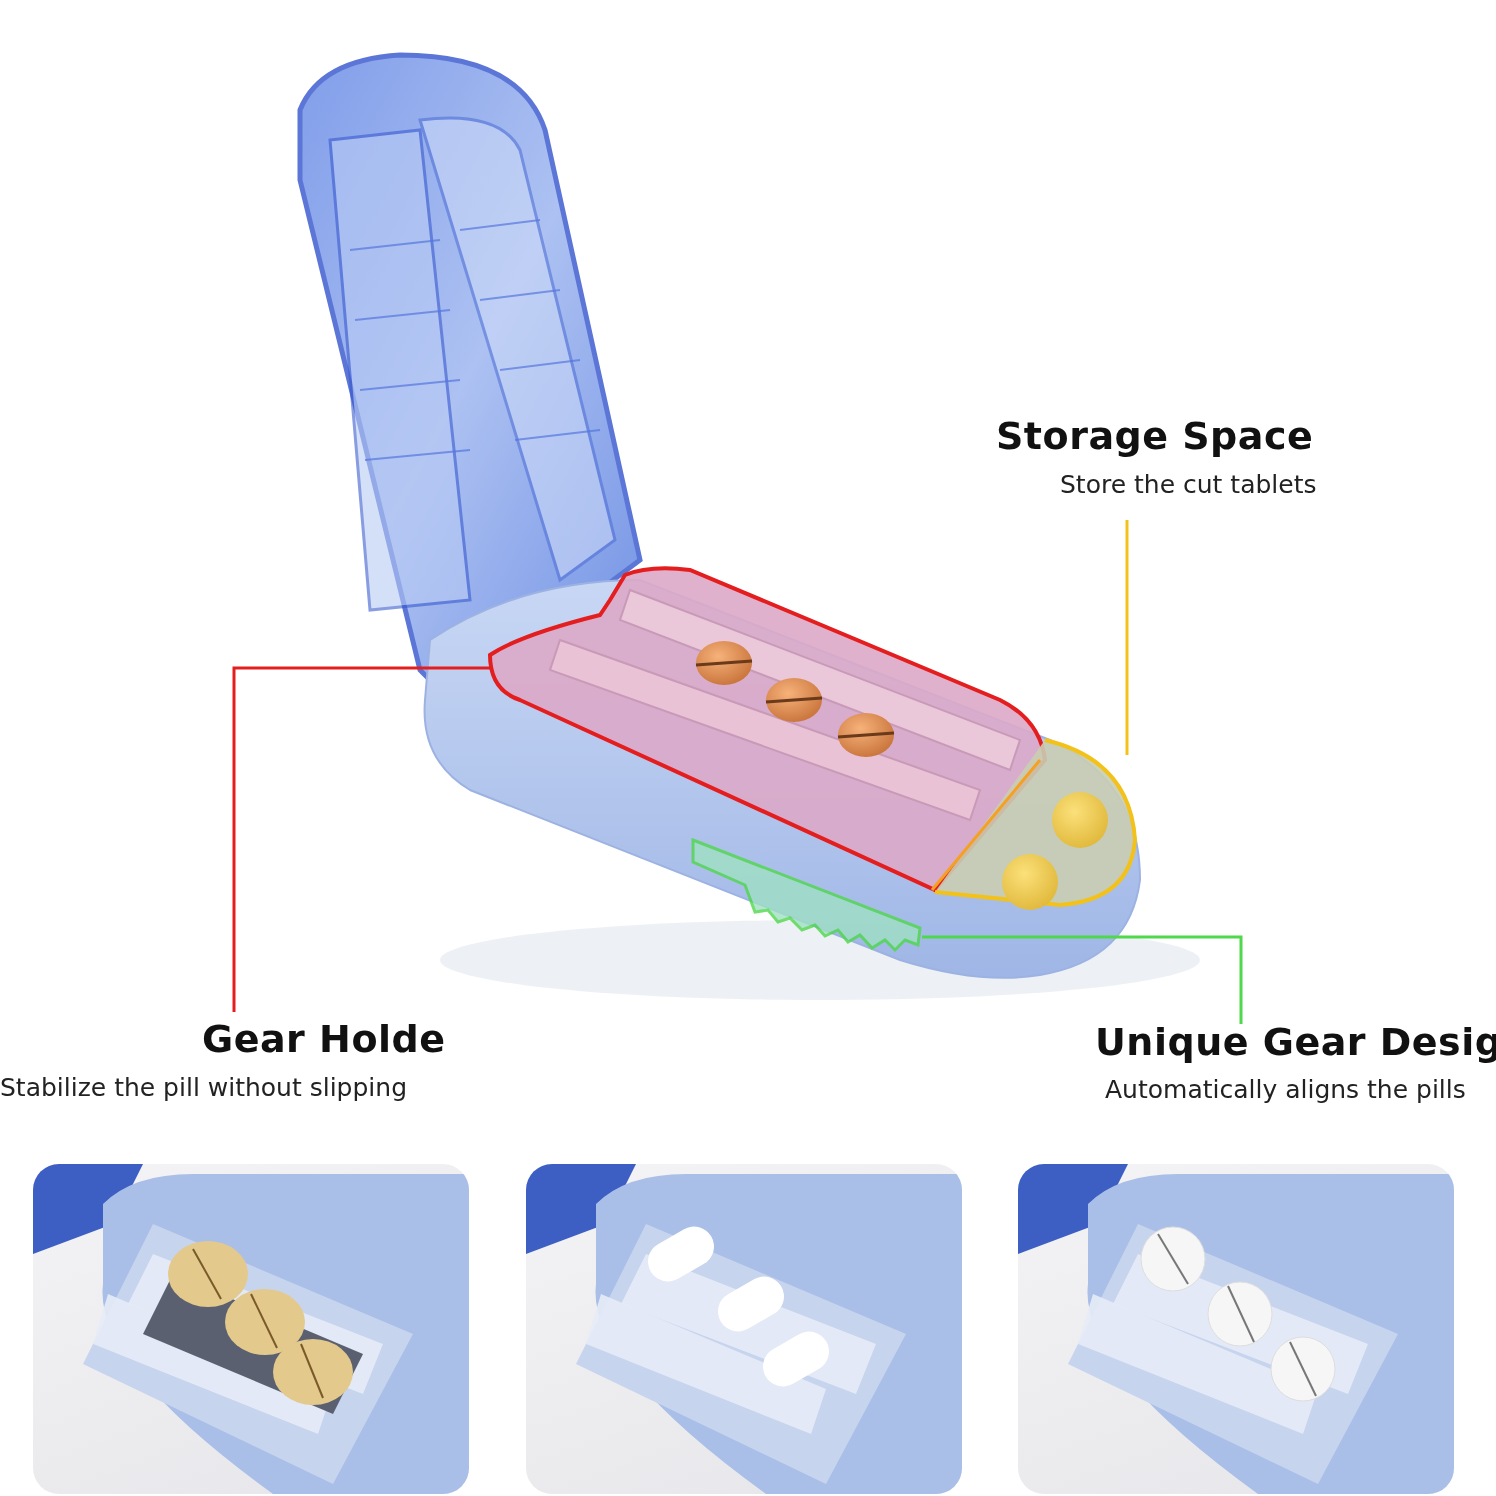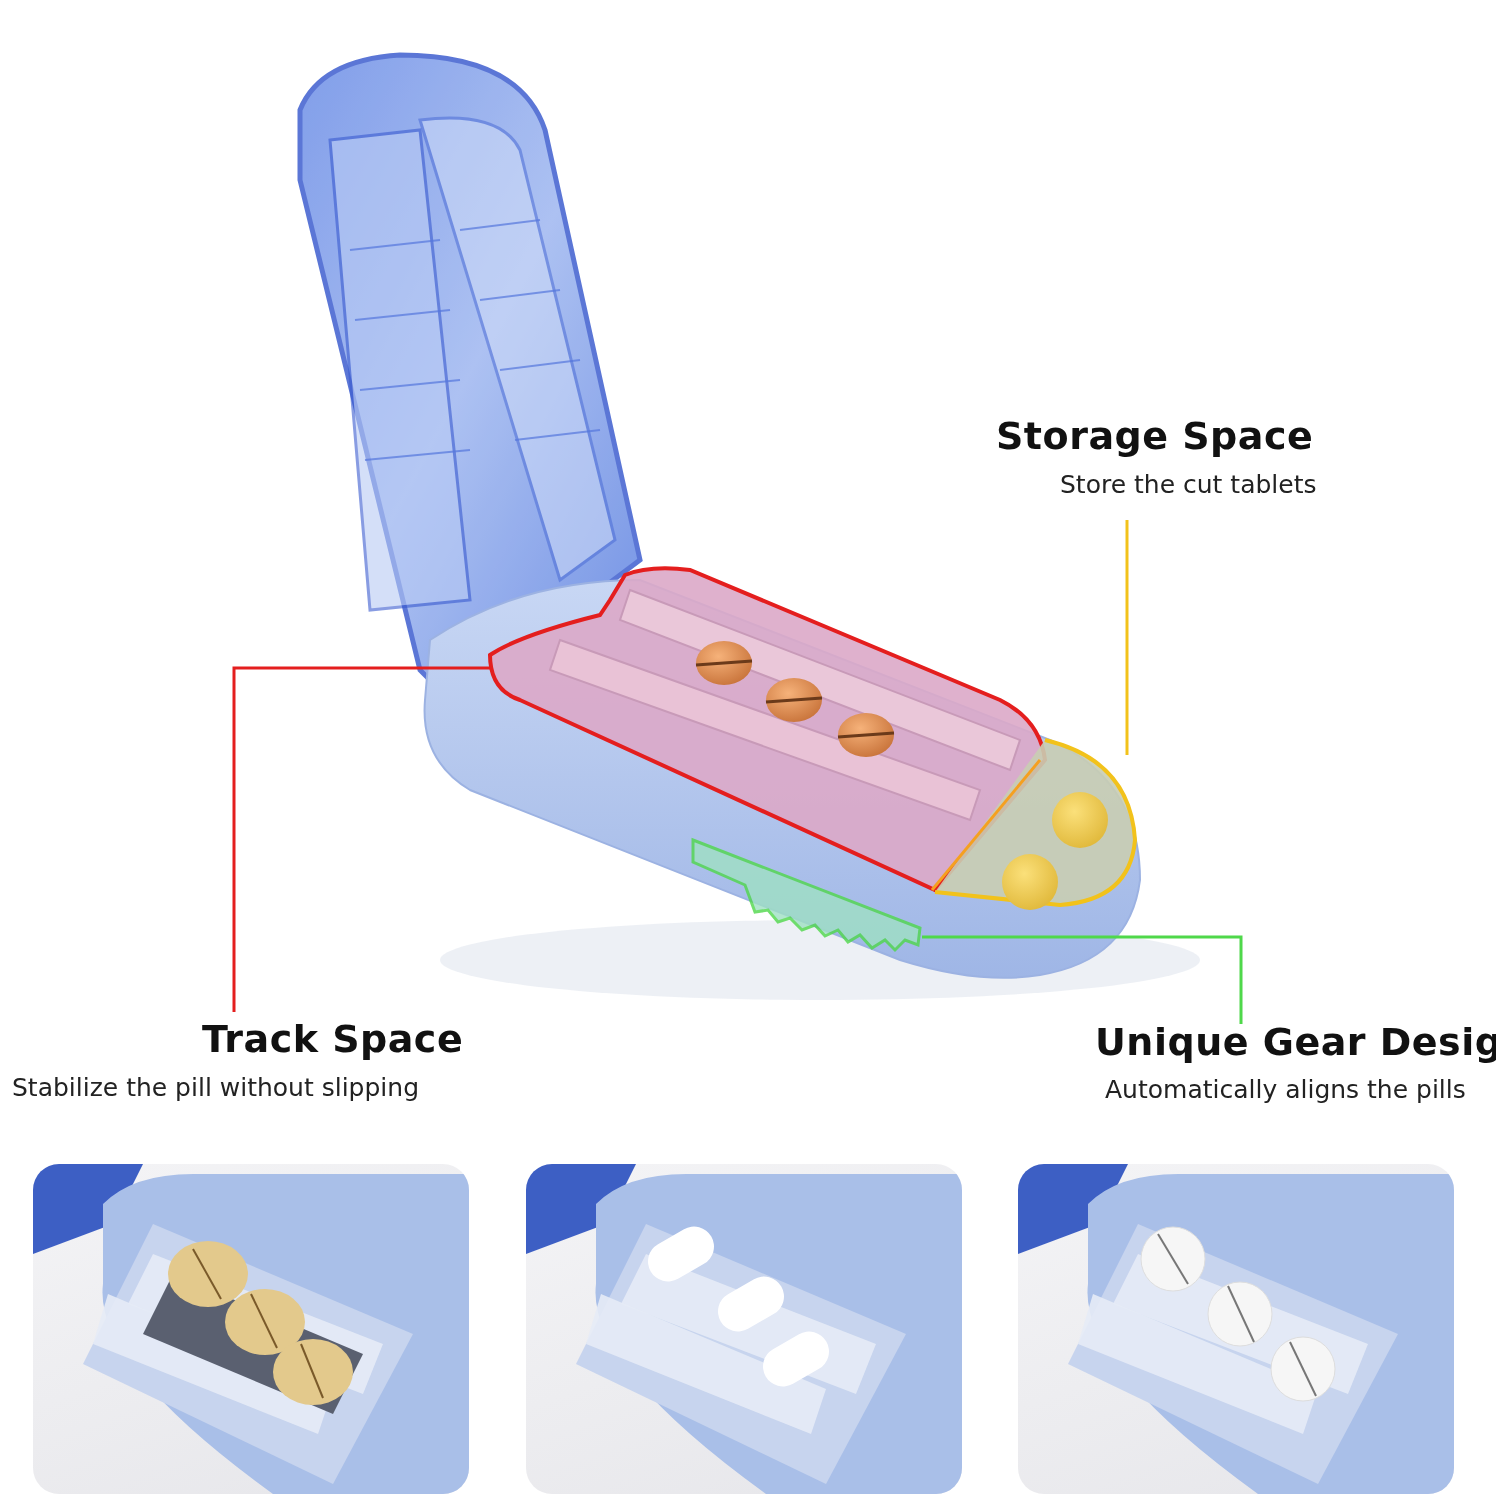--- a/index.html
+++ b/index.html
@@ -85,22 +85,22 @@
   </g>
 
   <polyline points="490,668 234,668 234,1012" fill="none" stroke="#e41e1e" stroke-width="3"></polyline>
   <polyline points="1127,520 1127,755" fill="none" stroke="#f2c21b" stroke-width="3"></polyline>
   <polyline points="922,937 1241,937 1241,1024" fill="none" stroke="#4fd84a" stroke-width="3"></polyline>
 </svg>
 
 <div class="label-title" style="left:988px; top:414px;margin-left:8px;">Storage Space</div>
 <div class="label-sub" style="left:1060px; top:470px;">Store the cut tablets</div>
 
-<div class="label-title" style="left:202px; top:1017px;">Track Space</div>
-<div class="label-sub" style="left:0px; top:1073px;padding-left:12px;">Stabilize the pill without slipping</div>
+<div class="label-title" style="left:202px; top:1017px;">Gear Holde</div>
+<div class="label-sub" style="left:0px; top:1073px;">Stabilize the pill without slipping</div>
 
 <div class="label-title" style="left:1095px; top:1020px;">Unique Gear Design</div>
 <div class="label-sub" style="left:1105px; top:1075px;">Automatically aligns the pills</div>
 
 <div class="thumb" style="left:33px;">
   <svg width="436" height="330" viewBox="0 0 436 330">
     <path d="M0 0 L110 0 L80 60 L0 90 Z" fill="#3d5fc4"></path>
     <path d="M70 40 Q100 10 160 10 L436 10 L436 330 L240 330 Q60 200 70 120 Z" fill="#a9bfe8"></path>
     <path d="M120 60 L380 170 L300 320 L50 200 Z" fill="#c7d4ee"></path>
     <path d="M120 90 L350 180 L330 230 L95 140 Z" fill="#e5ebf6" opacity="0.9"></path>

